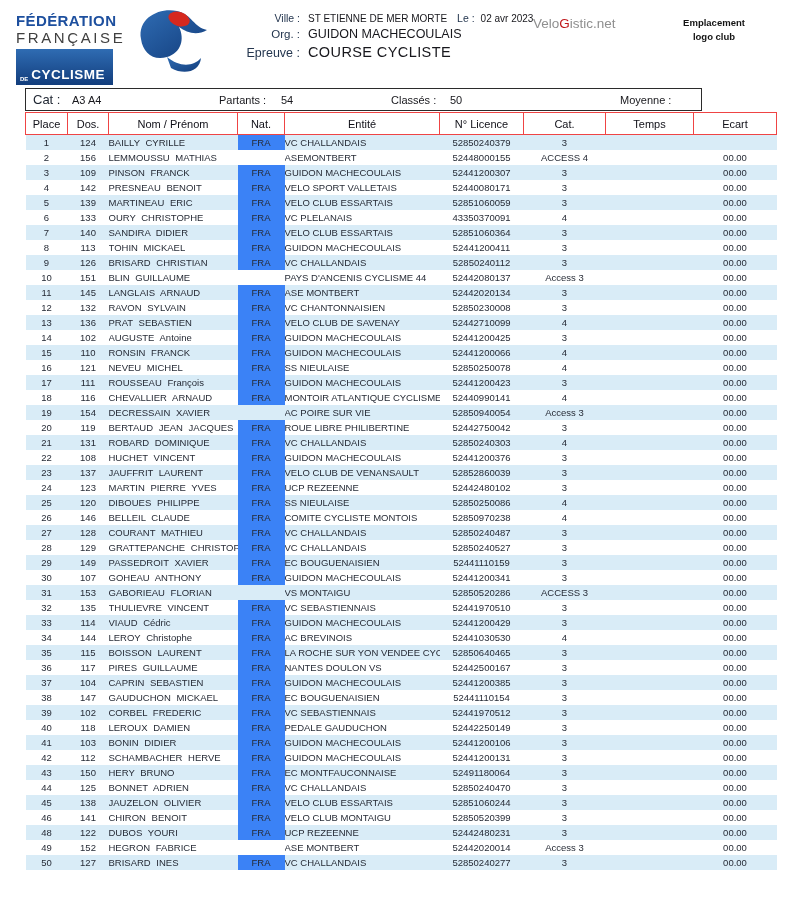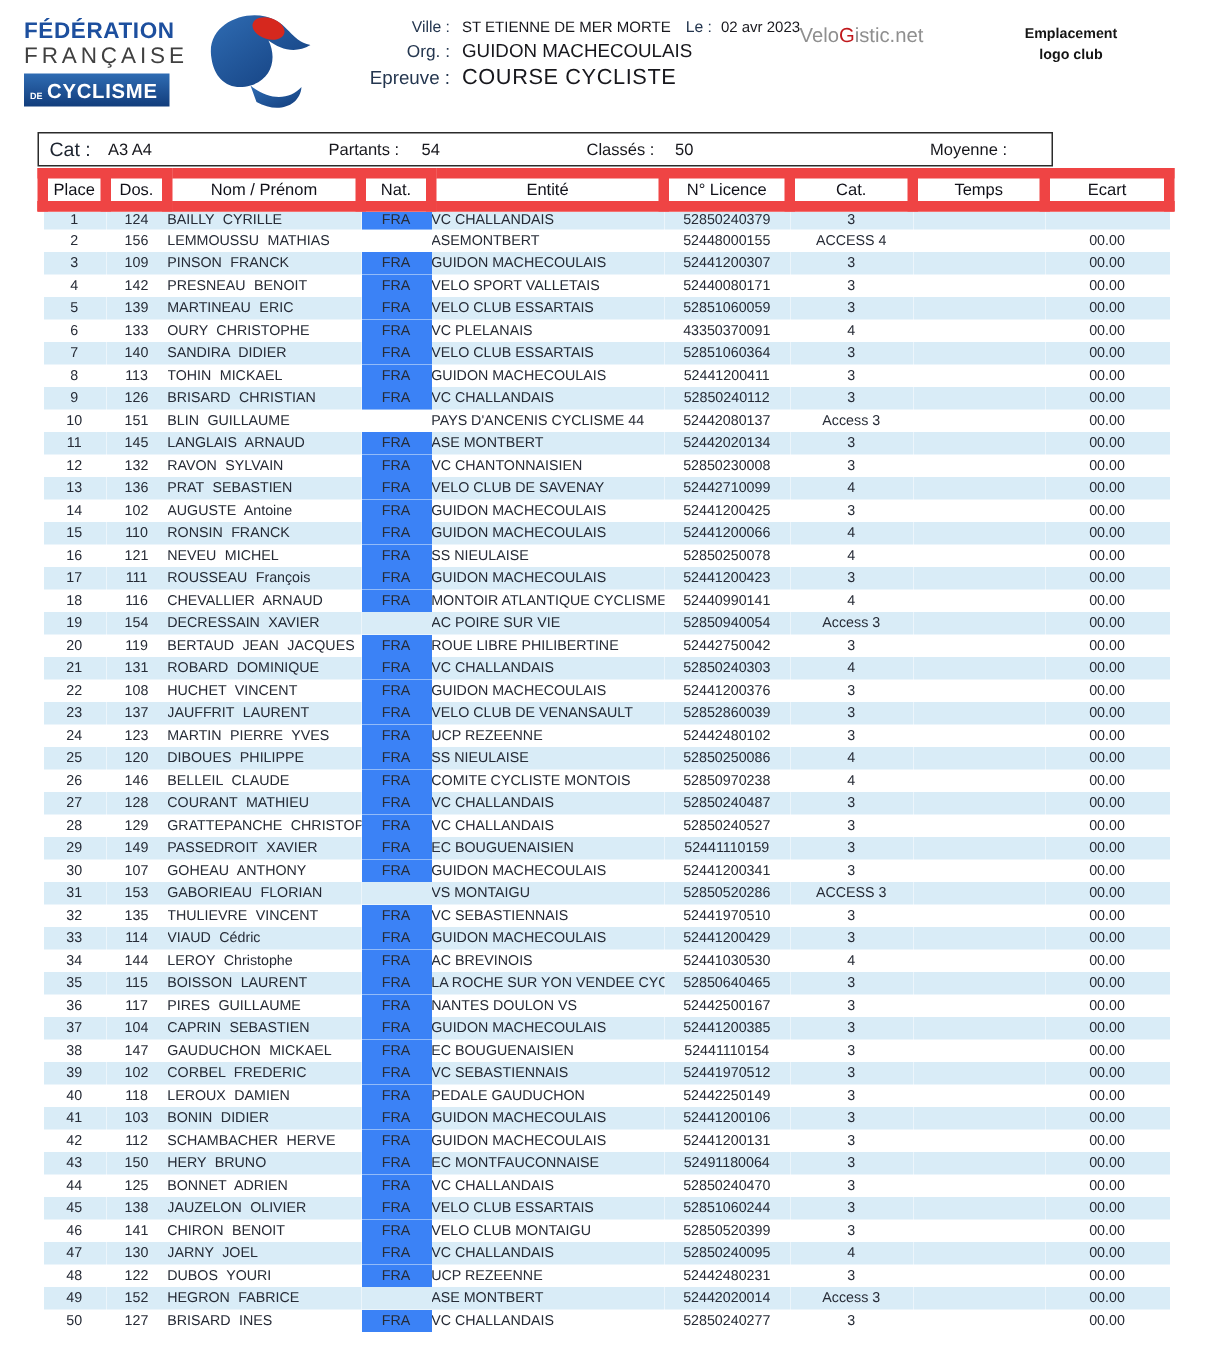--- a/index.html
+++ b/index.html
@@ -10,21 +10,21 @@
   }
   .sheet { position:relative; width:806px; height:899px; }
 
   
   .ffc-logo { position:absolute; left:16px; top:5px; display:flex; align-items:flex-start; }
   .ffc-text { padding-top:8px; }
   .ffc-l1 { font-size:15px; font-weight:700; color:#1d4f9e; letter-spacing:.4px; line-height:1.05; }
   .ffc-l2 { font-size:15px; font-weight:400; color:#404040; letter-spacing:2.6px; line-height:1.15; }
   .ffc-box { margin-top:3px; display:inline-flex; align-items:flex-end;
     background:linear-gradient(180deg,#2f6cb3,#123d7c); color:#fff;
-    padding:4px 8px 3px 4px; }
+    padding:18px 8px 3px 4px; }
   .ffc-de { font-size:6px; font-weight:700; margin-right:3px; line-height:1; }
   .ffc-cy { font-size:13.5px; font-weight:700; letter-spacing:.5px; }
   .ffc-swoosh { margin-left:2px; }
 
   .event-info { position:absolute; left:238px; top:12px; width:300px; }
   .info-row { display:flex; align-items:baseline; margin-bottom:3px; white-space:nowrap; }
   .info-label { display:inline-block; width:62px; text-align:right; margin-right:8px;
     color:#24364f; font-size:10.5px; }
   .info-val { color:#17171c; font-size:10px; }
   .row-org .info-label { font-size:11.5px; }
@@ -49,21 +49,21 @@
   .m-cat-value   { left:46px; }
   .m-partants-label { left:193px; }
   .m-partants-value { left:255px; }
   .m-classes-label  { left:365px; }
   .m-classes-value  { left:424px; }
   .m-moyenne-label  { left:594px; }
 
   
   table.results { position:absolute; left:25px; top:112px; width:751px;
     border-collapse:collapse; table-layout:fixed; }
-  .results thead th { border:7px solid #ef4444; height:22px; font-weight:400;
+  .results thead th { border:1px solid #ef4444; height:22px; font-weight:400;
     font-size:11px; color:#101018; background:#fff; text-align:center; }
   .results tbody td { height:15px; padding:0; font-size:9.5px; color:#262b36;
     white-space:nowrap; overflow:hidden; vertical-align:middle; }
   .results tbody tr:nth-child(odd) { background:#d9ecf7; }
   td.place  { text-align:center; font-size:10px; }
   td.dos    { text-align:center; font-size:11px; color:#1a1f2b; }
   td.name   { text-align:left; padding-left:4px; word-spacing:3px; }
   td.nat    { text-align:center; font-size:9px; }
   td.nat.chip { background:#3b82f6; }
   td.entity { text-align:left; padding-left:5px; font-size:8.8px; }
@@ -663,31 +663,20 @@
           <td class="dos">141</td>
           <td class="name">CHIRON  BENOIT</td>
           <td class="nat chip">FRA</td>
           <td class="entity">VELO CLUB MONTAIGU</td>
           <td class="licence">52850520399</td>
           <td class="cat">3</td>
           <td class="temps"></td>
           <td class="ecart">00.00</td>
         </tr>
         <tr>
-          <td class="place">47</td>
-          <td class="dos">130</td>
-          <td class="name">JARNY  JOEL</td>
-          <td class="nat chip">FRA</td>
-          <td class="entity">VC CHALLANDAIS</td>
-          <td class="licence">52850240095</td>
-          <td class="cat">4</td>
-          <td class="temps"></td>
-          <td class="ecart">00.00</td>
-        </tr>
-        <tr>
           <td class="place">48</td>
           <td class="dos">122</td>
           <td class="name">DUBOS  YOURI</td>
           <td class="nat chip">FRA</td>
           <td class="entity">UCP REZEENNE</td>
           <td class="licence">52442480231</td>
           <td class="cat">3</td>
           <td class="temps"></td>
           <td class="ecart">00.00</td>
         </tr>

